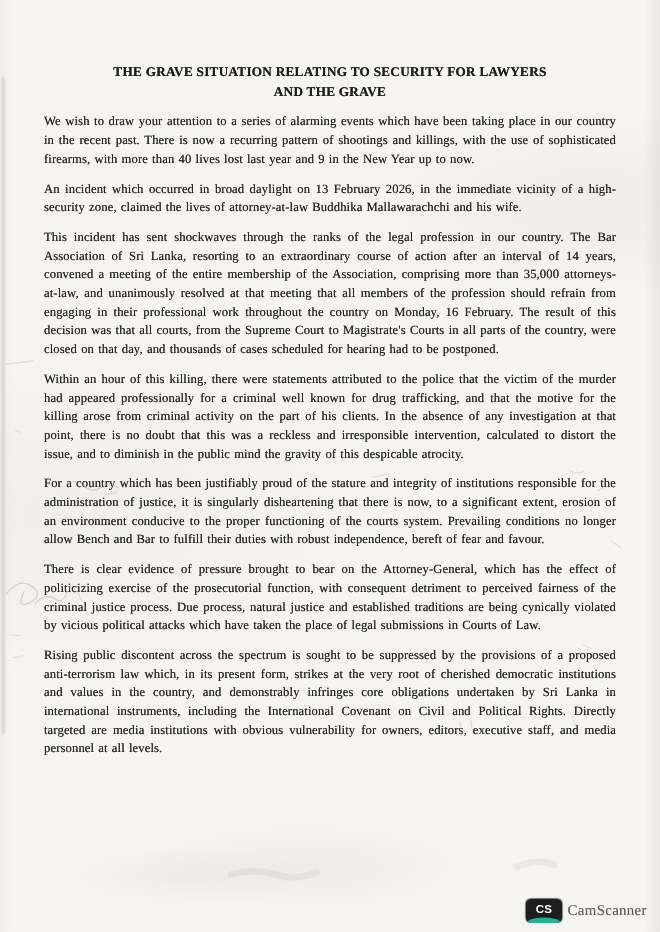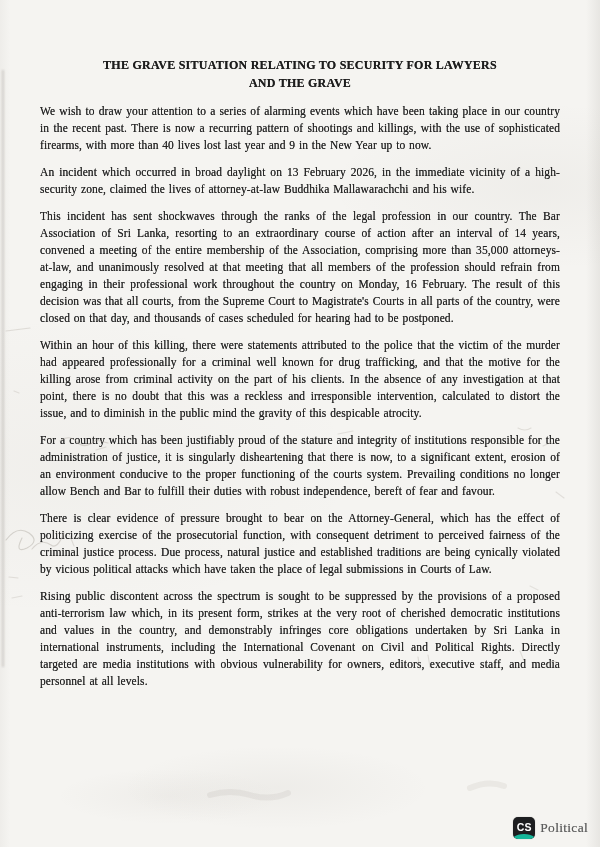--- a/index.html
+++ b/index.html
@@ -55,21 +55,21 @@
   .artifacts {
     position: absolute; inset: 0;
     pointer-events: none;
   }
   .camscanner {
     position: absolute; right: 12px; bottom: 8px;
     display: flex; align-items: center; gap: 5px;
   }
   .cs-icon {
     position: relative;
-    width: 22px; height: 22px;
+    width: 33px; height: 22px;
     border-radius: 5px;
     background: #1d1e20;
     overflow: hidden;
     display: flex; align-items: center; justify-content: center;
     box-shadow: 0 0 1px rgba(0,0,0,0.4);
   }
   .cs-icon .cs-letters {
     position: relative; z-index: 2;
     color: #ffffff;
     font-family: "Liberation Sans", sans-serif;
@@ -136,15 +136,15 @@
       <path d="M210 795 q20 -6 40 0 q20 6 38 -2" opacity="0.15" stroke-width="6"></path>
       <path d="M470 788 q18 -8 34 -2" opacity="0.14" stroke-width="6"></path>
     </g>
   </svg>
 
   <div class="camscanner">
     <div class="cs-icon">
       <span class="cs-letters">CS</span>
       <div class="cs-swoosh"></div>
     </div>
-    <span class="cs-text">Political</span>
+    <span class="cs-text">CamScanner</span>
   </div>
 </div>
 
 </body></html>

